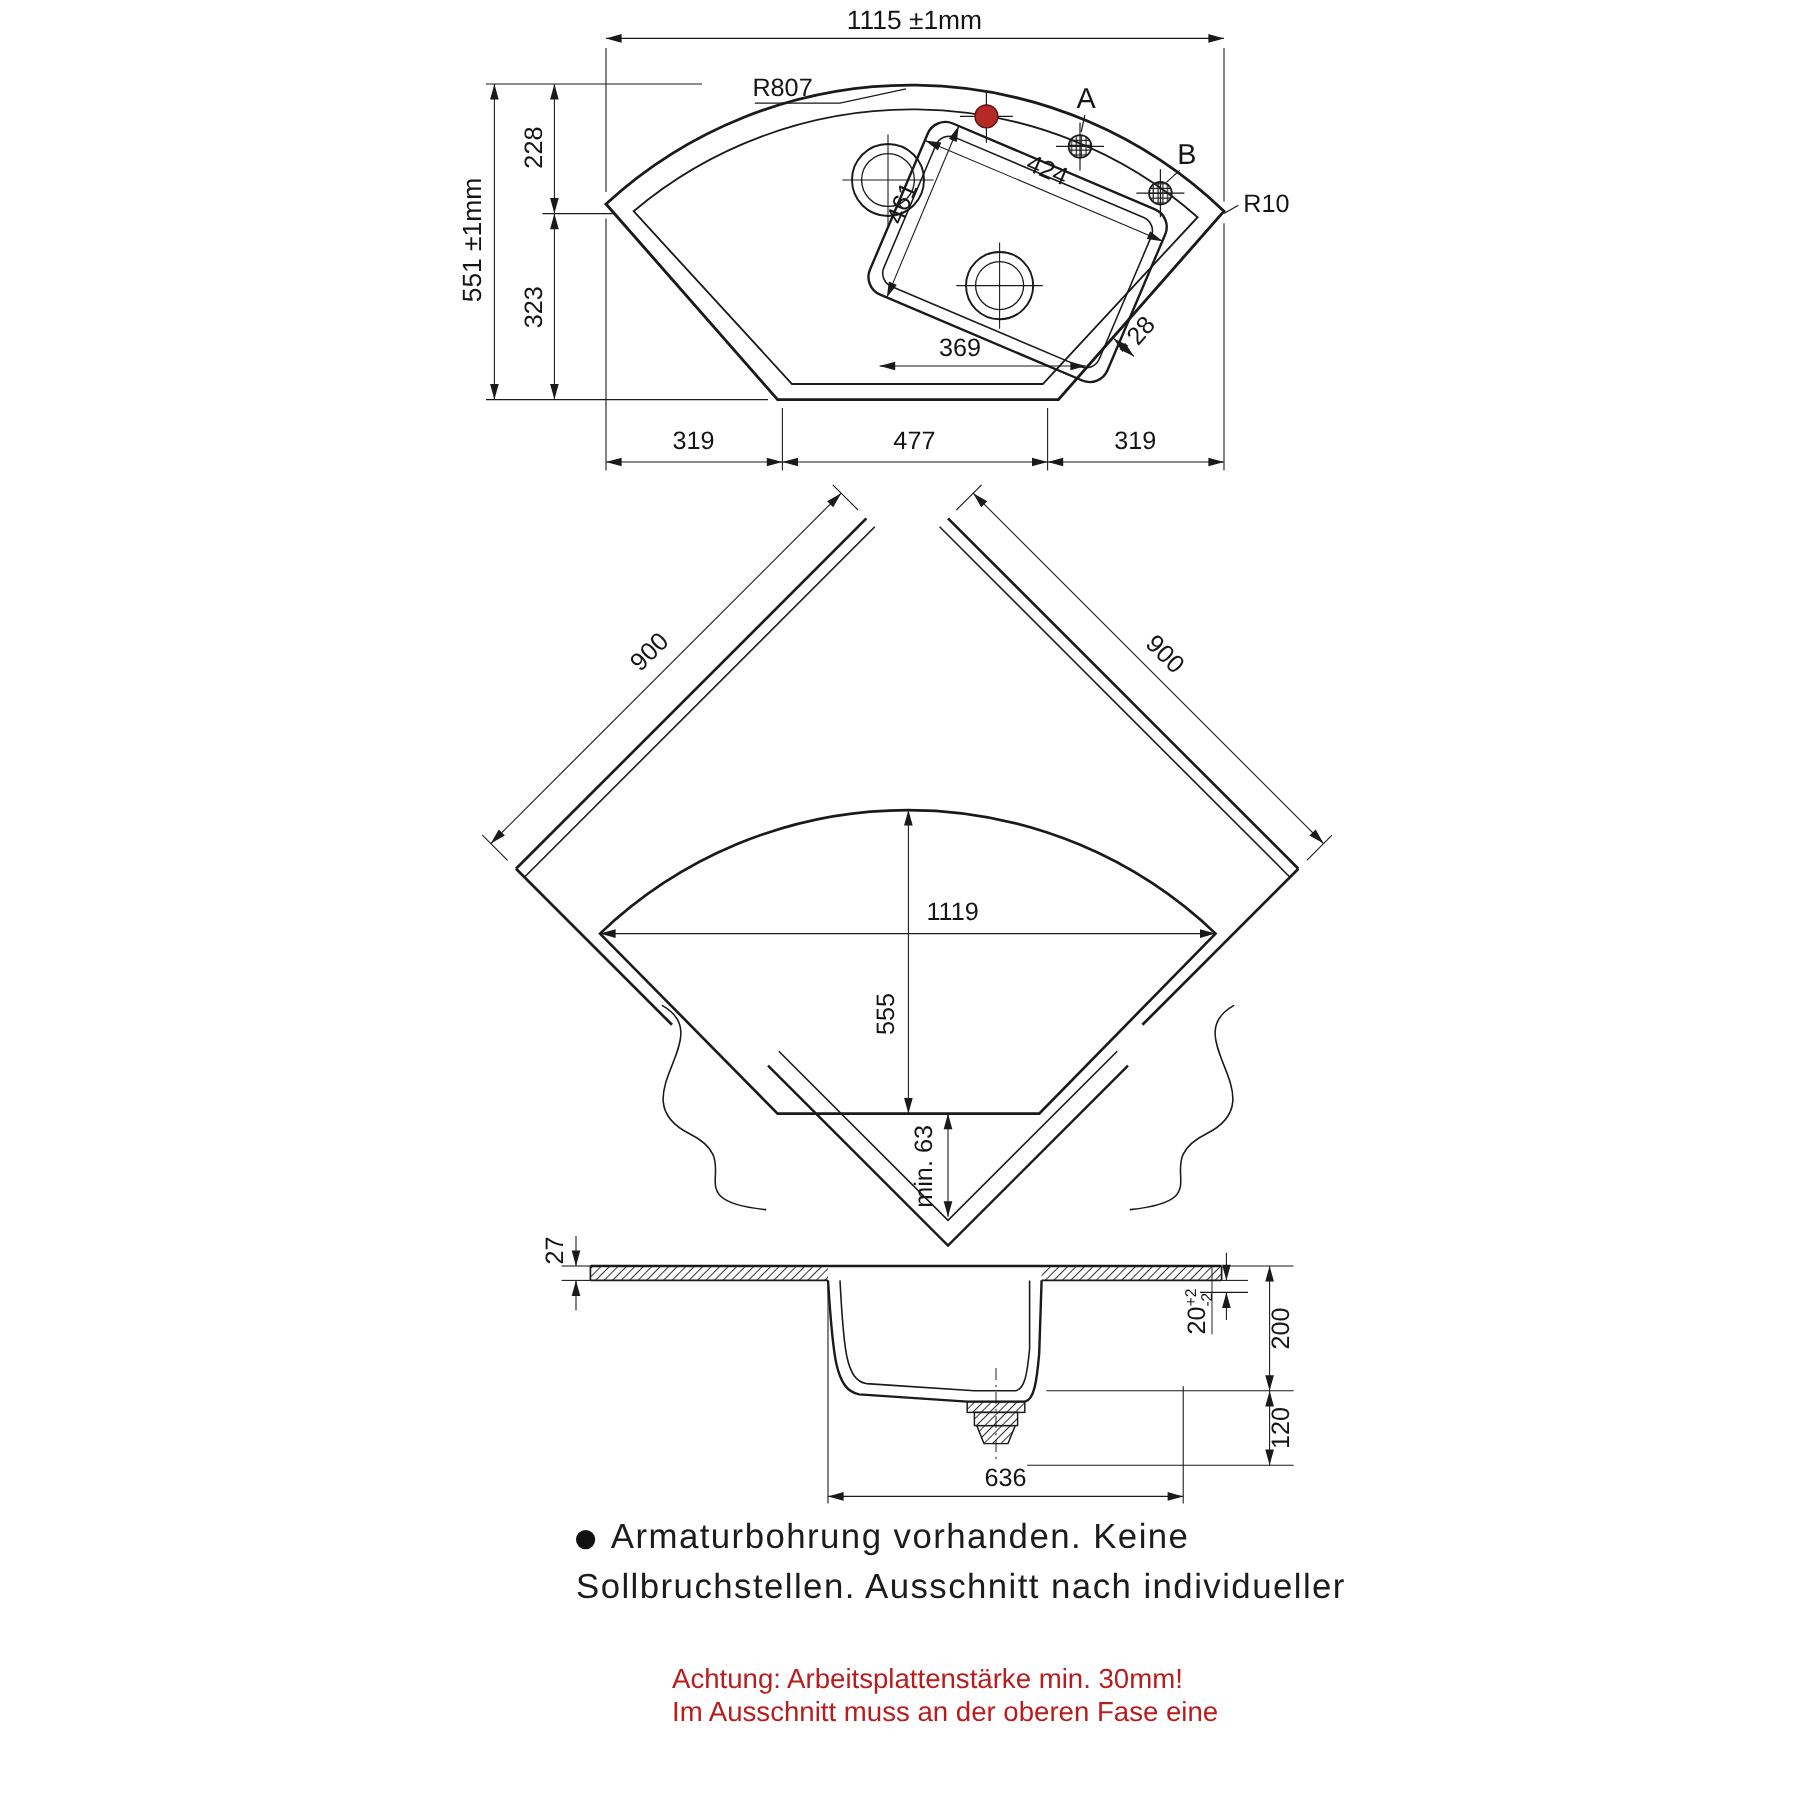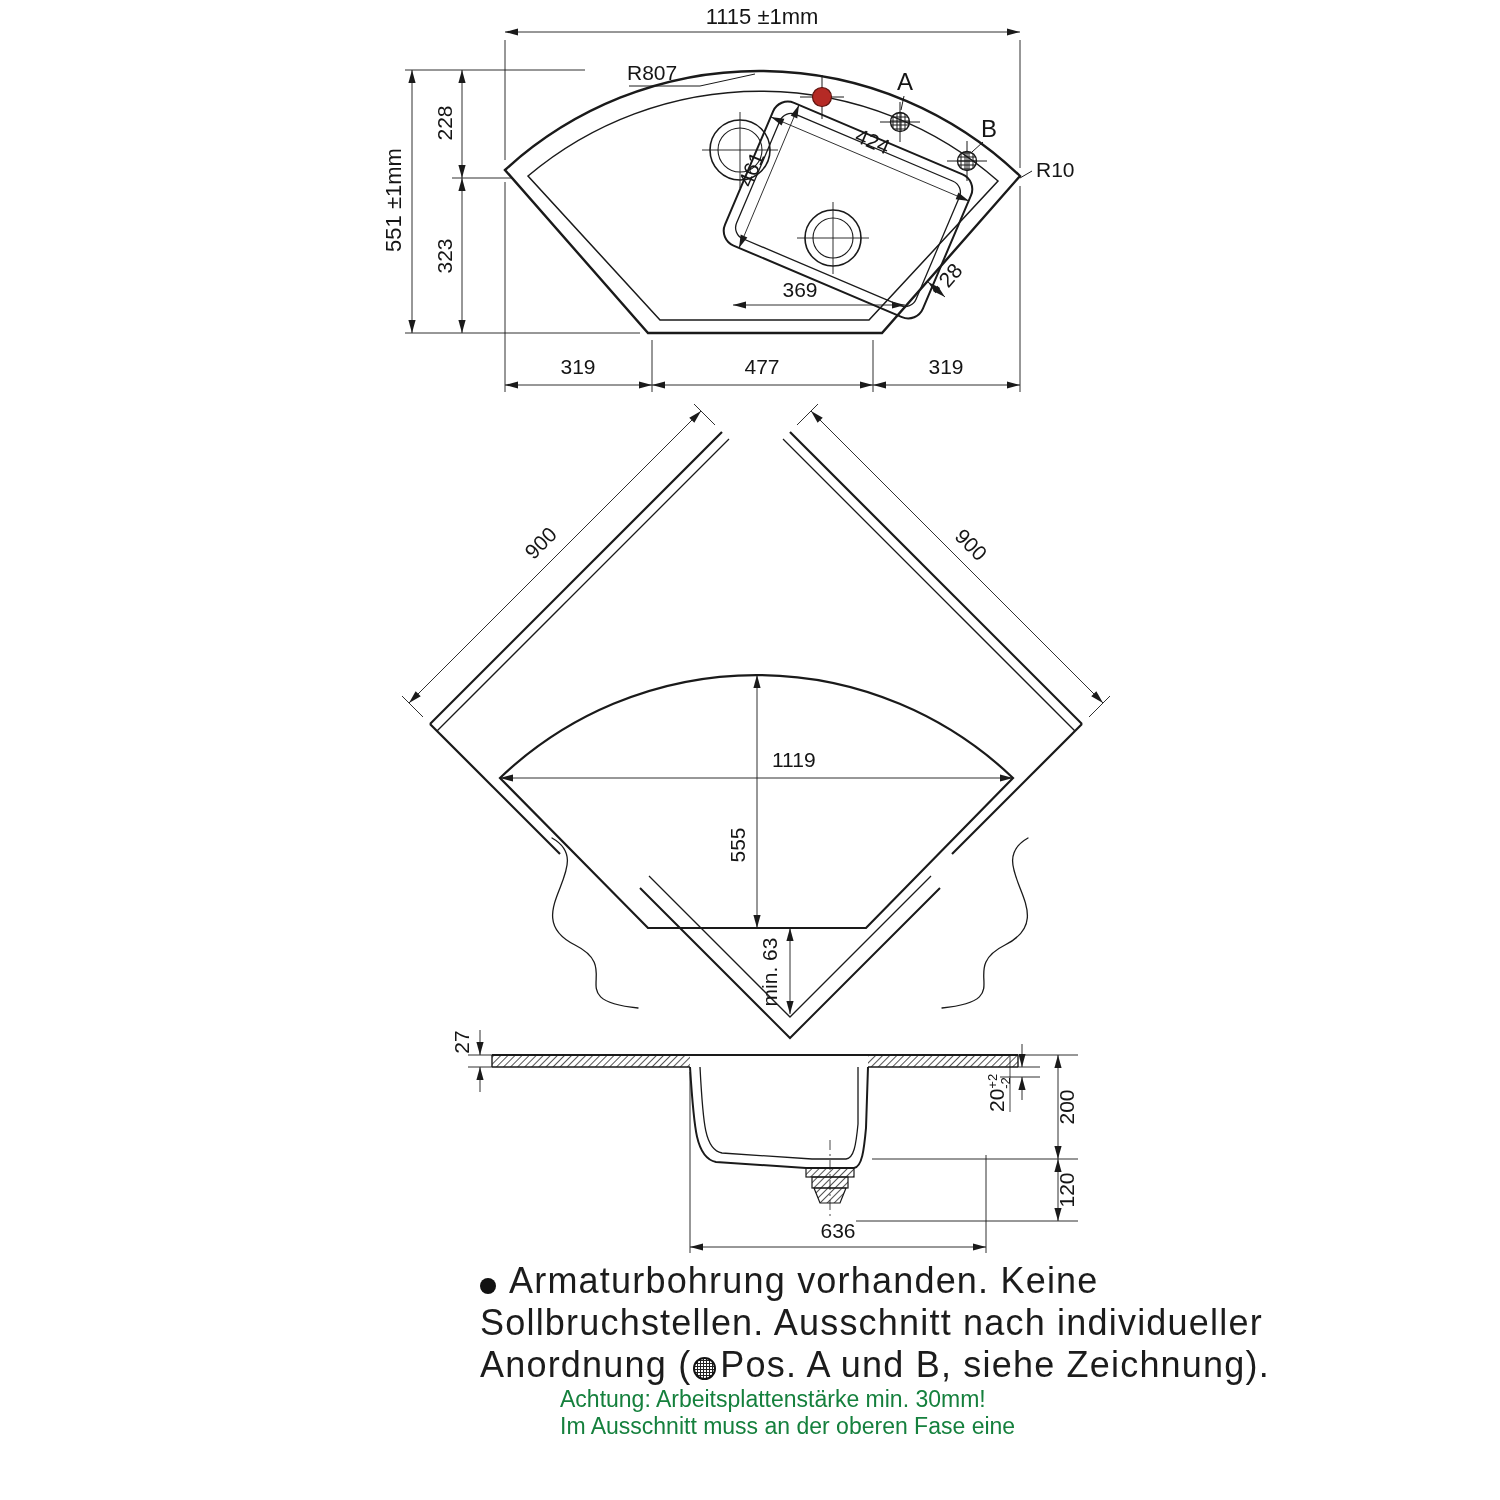--- a/index.html
+++ b/index.html
@@ -4,22 +4,22 @@
 <style>
   html,body{margin:0;padding:0;background:#fff;}
   .canvas{position:relative;width:1500px;height:1500px;background:#ffffff;overflow:hidden;
           font-family:"Liberation Sans",sans-serif;}
   .canvas svg{position:absolute;left:0;top:0;}
   svg text{font-family:"Liberation Sans",sans-serif;font-size:21px;fill:#151515;stroke:none;}
   svg .big{font-size:22px;}
   svg .poslabel{font-size:24px;}
   svg line,svg path,svg rect,svg circle,svg polyline{vector-effect:none;}
   .notes{position:absolute;left:480px;top:1260px;width:700px;color:#1c1c1c;
-         font-size:36px;letter-spacing:1.2px;line-height:42px;white-space:nowrap;}
-  .warning{position:absolute;left:560px;top:1386px;color:#15803d;
+         font-size:29px;letter-spacing:1.2px;line-height:42px;white-space:nowrap;}
+  .warning{position:absolute;left:560px;top:1386px;color:#b91c1c;
            font-size:23px;line-height:27px;white-space:nowrap;}
   .bullet-dot{display:inline-block;width:16px;height:16px;background:#111;
               border-radius:50%;margin-right:13px;vertical-align:-1px;}
   .pos-hatch-icon{display:inline-block;width:19px;height:19px;border:2px solid #111;border-radius:50%;
      margin:0 4px -3px 2px;
      background:
        repeating-linear-gradient(0deg,transparent 0 2px,#222 2px 3px),
        repeating-linear-gradient(90deg,transparent 0 2px,#222 2px 3px);}
 </style>
 </head>
@@ -233,20 +233,19 @@
       <line x1="986" y1="1155" x2="986" y2="1253"></line>
       <line x1="690" y1="1247" x2="986" y2="1247" marker-start="url(#as)" marker-end="url(#ae)"></line>
     </g>
     <text x="838" y="1238" text-anchor="middle">636</text>
   </g>
 </svg>
 
 <div class="notes">
   <div><span class="bullet-dot"></span><span>Armaturbohrung vorhanden. Keine</span></div>
   <div><span>Sollbruchstellen. Ausschnitt nach individueller</span></div>
-  <div><span>Anordnung (</span><span class="pos-hatch-icon"></span><span>Pos. A und B, siehe Zeichnung).</span></div>
 </div>
 
 <div class="warning">
   <div>Achtung: Arbeitsplattenstärke min. 30mm!</div>
   <div>Im Ausschnitt muss an der oberen Fase eine</div>
 </div>
 </div>
 
 </body></html>

